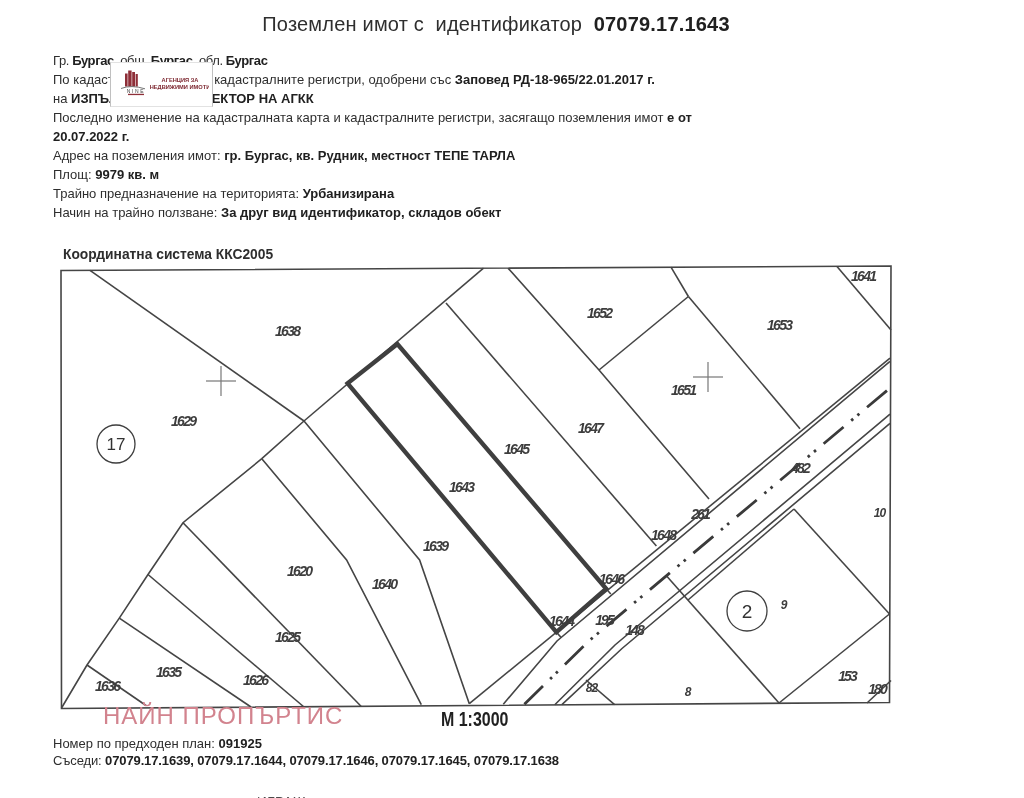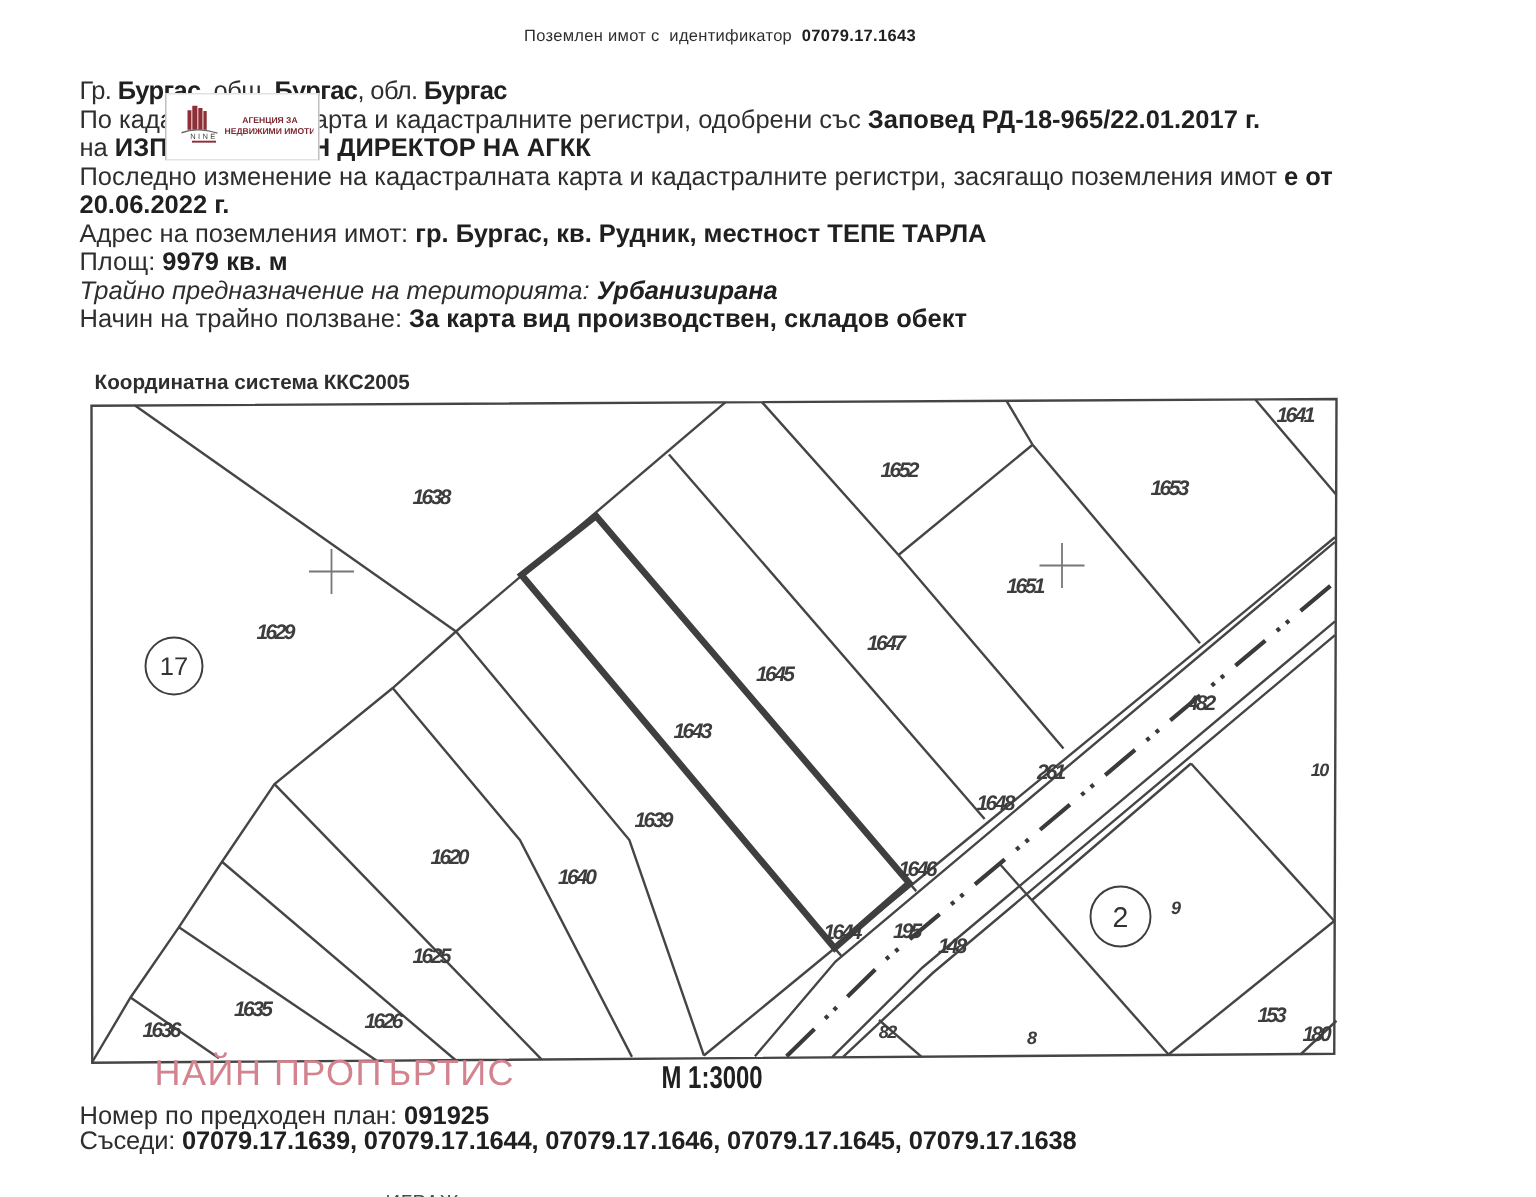--- a/index.html
+++ b/index.html
@@ -1,34 +1,34 @@
 <!DOCTYPE html>
 <html><head>
 <meta charset="utf-8">
 <style>
   html,body{margin:0;padding:0;}
   body{width:1024px;height:798px;position:relative;background:#ffffff;
        font-family:"Liberation Sans",sans-serif;color:#2c2c2c;overflow:hidden;}
-  .t{position:absolute;font-size:17px;line-height:19px;white-space:nowrap;color:#2e2e2e;}
+  .t{position:absolute;font-size:13px;line-height:19px;white-space:nowrap;color:#2e2e2e;}
   b{color:#202020;}
 </style>
 </head>
 <body>
 
-<div class="t" style="left:0;top:15px;width:960px;text-align:center;font-size:11px;letter-spacing:0.2px;">Поземлен имот с&nbsp; идентификатор&nbsp; <b>07079.17.1643</b></div>
+<div class="t" style="left:0;top:15px;width:960px;text-align:center;font-size:20px;letter-spacing:0.2px;padding-left:16px;">Поземлен имот с&nbsp; идентификатор&nbsp; <b>07079.17.1643</b></div>
 
 <div class="t" style="left:53px;top:51px;letter-spacing:-0.4px;">Гр. <b>Бургас</b>, общ. <b>Бургас</b>, обл. <b>Бургас</b></div>
 <div class="t" style="left:53px;top:70px;">По кадастралната карта и кадастралните регистри, одобрени със <b>Заповед РД-18-965/22.01.2017 г.</b></div>
 <div class="t" style="left:53px;top:89px;">на <b>ИЗПЪЛНИТЕЛЕН ДИРЕКТОР НА АГКК</b></div>
 <div class="t" style="left:53px;top:108px;">Последно изменение на кадастралната карта и кадастралните регистри, засягащо поземления имот <b>е от</b></div>
-<div class="t" style="left:53px;top:127px;"><b>20.06.2022 г.</b></div>
+<div class="t" style="left:53px;top:127px;"><b>20.07.2022 г.</b></div>
 <div class="t" style="left:53px;top:146px;">Адрес на поземления имот: <b>гр. Бургас, кв. Рудник, местност ТЕПЕ ТАРЛА</b></div>
 <div class="t" style="left:53px;top:165px;">Площ: <b>9979 кв. м</b></div>
-<div class="t" style="left:53px;top:184px;font-style:italic;">Трайно предназначение на територията: <b>Урбанизирана</b></div>
-<div class="t" style="left:53px;top:203px;">Начин на трайно ползване: <b>За карта вид производствен, складов обект</b></div>
+<div class="t" style="left:53px;top:184px;">Трайно предназначение на територията: <b>Урбанизирана</b></div>
+<div class="t" style="left:53px;top:203px;">Начин на трайно ползване: <b>За друг вид идентификатор, складов обект</b></div>
 
 <div class="t" style="left:63px;top:245px;font-size:13.8px;font-weight:bold;">Координатна система ККС2005</div>
 
 <svg width="1024" height="798" viewBox="0 0 1024 798" style="position:absolute;left:0;top:0;" xmlns="http://www.w3.org/2000/svg">
   <g fill="none" stroke="#454545" stroke-width="1.6">
 
     <polygon points="61,270.5 891,266 889.5,702.5 61.5,708.5"></polygon>
   </g>
   <g fill="none" stroke="#454545" stroke-width="1.6">
 

